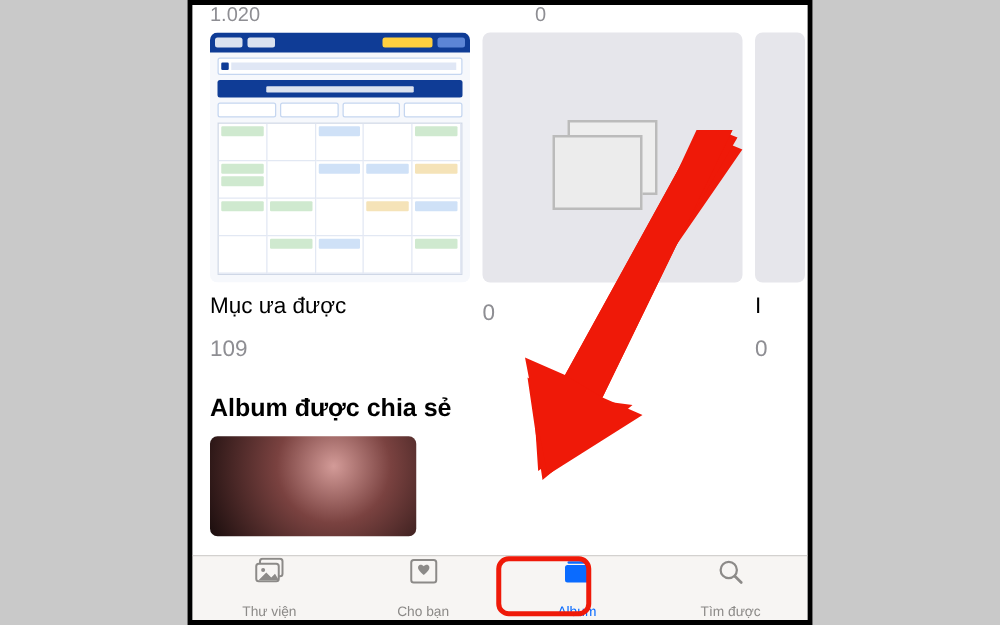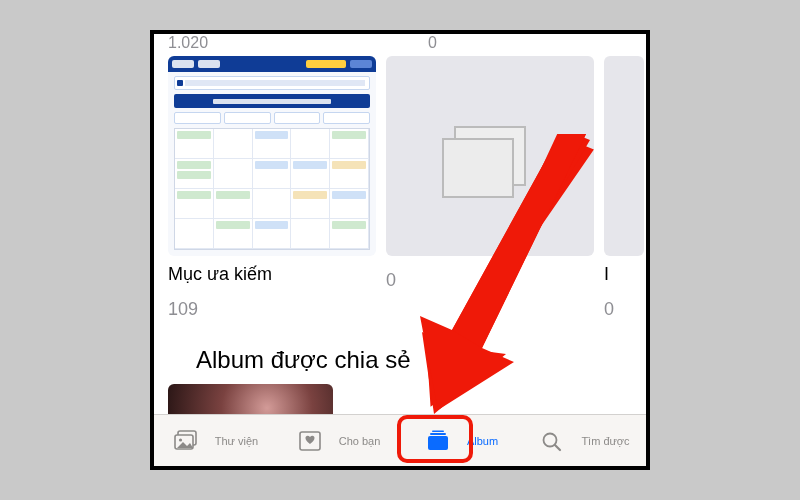--- a/index.html
+++ b/index.html
@@ -8,21 +8,21 @@
       background: #c9c9c9;
       width: 800px;
       height: 500px;
       display: flex;
       align-items: center;
       justify-content: center;
       overflow: hidden;
     }
     .frame {
       width: 500px;
-      height: 440px;
+      height: 500px;
       background: #fff;
       border: 4px solid #000;
       position: relative;
       overflow: hidden;
     }
     .content {
       position: absolute;
       top: 0; left: 0; right: 0;
       bottom: 52px;
       background: #ffffff;
@@ -135,39 +135,39 @@
     .stack-icon .q.front{
       position:absolute; top:12px; left:-12px; background:#ececec;
     }
     .album-item.cut { flex: 0 0 40px; }
     .album-item.cut .thumb { width: 40px; }
 
     .section-head {
       display:flex; align-items:center; justify-content:space-between;
       padding: 26px 14px 10px 14px;
     }
-    .section-head h2 { font-size: 24px; font-weight:400;margin-left:28px; }
+    .section-head h2 { font-size: 20px; font-weight:700; }
     .section-head a { color:#007aff; font-size:18px; text-decoration:none; }
     .shared-row {
       display:flex; gap:10px; padding: 0 14px;
     }
     .shared-item {
       width: 165px; height: 80px; border-radius:6px; overflow:hidden;
       background: radial-gradient(circle at 60% 30%, #d39b98 0%, #7a4240 40%, #1a0d0d 100%);
     }
     
     .tabbar {
       position:absolute; left:0; right:0; bottom:0;
       height: 52px;
       background: #f7f5f3;
       border-top: 1px solid #d3d1cf;
       display:flex;
     }
     .tab {
-      flex:1; display:flex; 
+      flex:1; display:flex; flex-direction:column;
       align-items:center; justify-content:center;
       gap:16px; color:#8c8a88; font-size:11px;
     }
     .tab.active { color:#0a6bff; }
     .tab svg { width:26px; height:22px; }
     .tab .label { font-size:11px; }
     
     .red-box {
       position:absolute;
       bottom: 3px;
@@ -271,21 +271,21 @@
               <div class="cell">
                   <div class="blk b"></div>
                 </div>
               <div class="cell"></div>
               <div class="cell">
                   <div class="blk g"></div>
                 </div>
             </div>
           </div>
         </div>
-        <div class="album-title">Mục ưa kiếm</div>
+        <div class="album-title">Mục ưa được</div>
         <div class="album-count">109</div>
       </div>
 
       <div class="album-item">
         <div class="thumb" style="background:#e6e6eb">
           <div class="stack-icon">
             <div class="q"></div>
             <div class="q front"></div>
           </div>
         </div>

